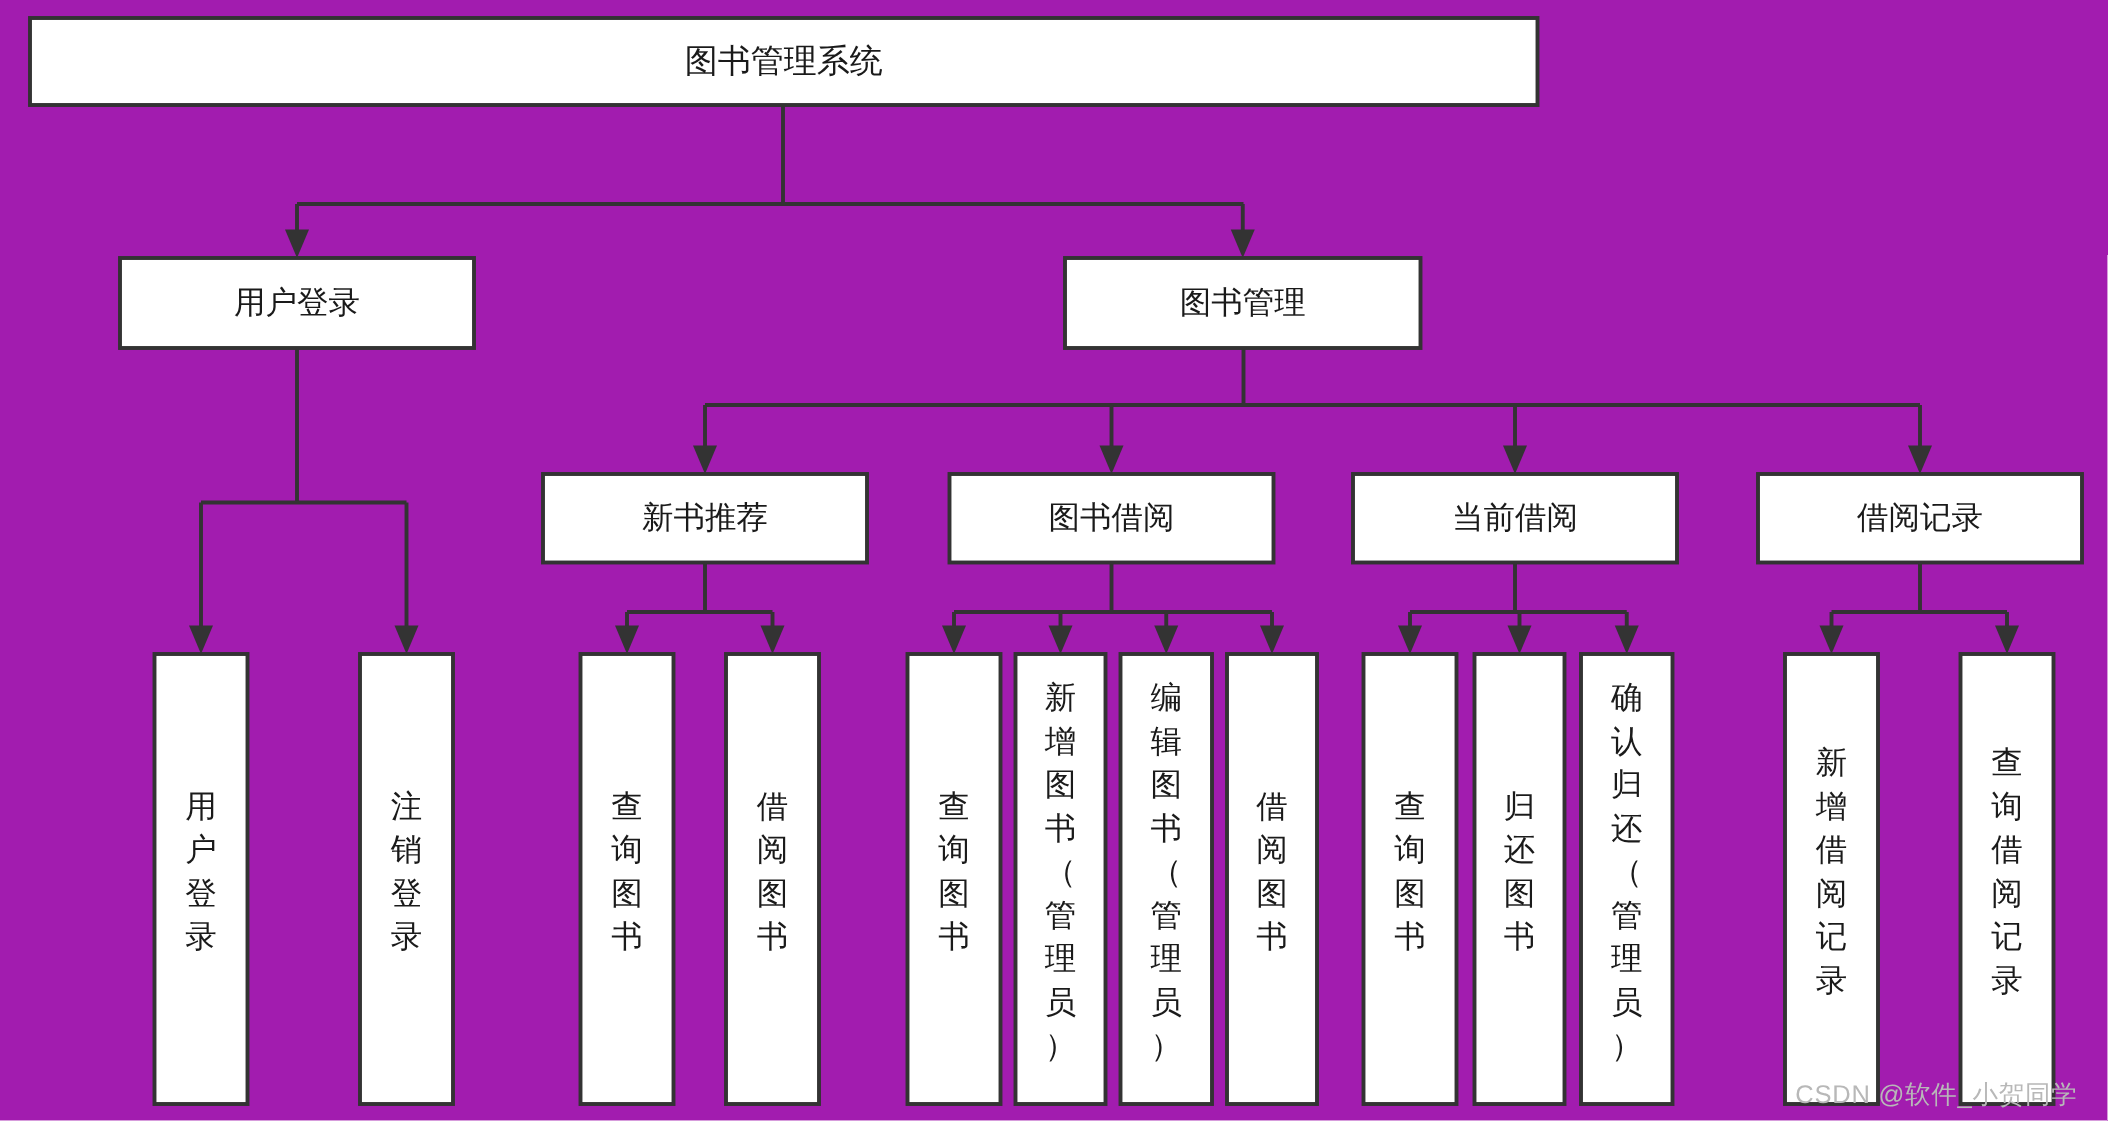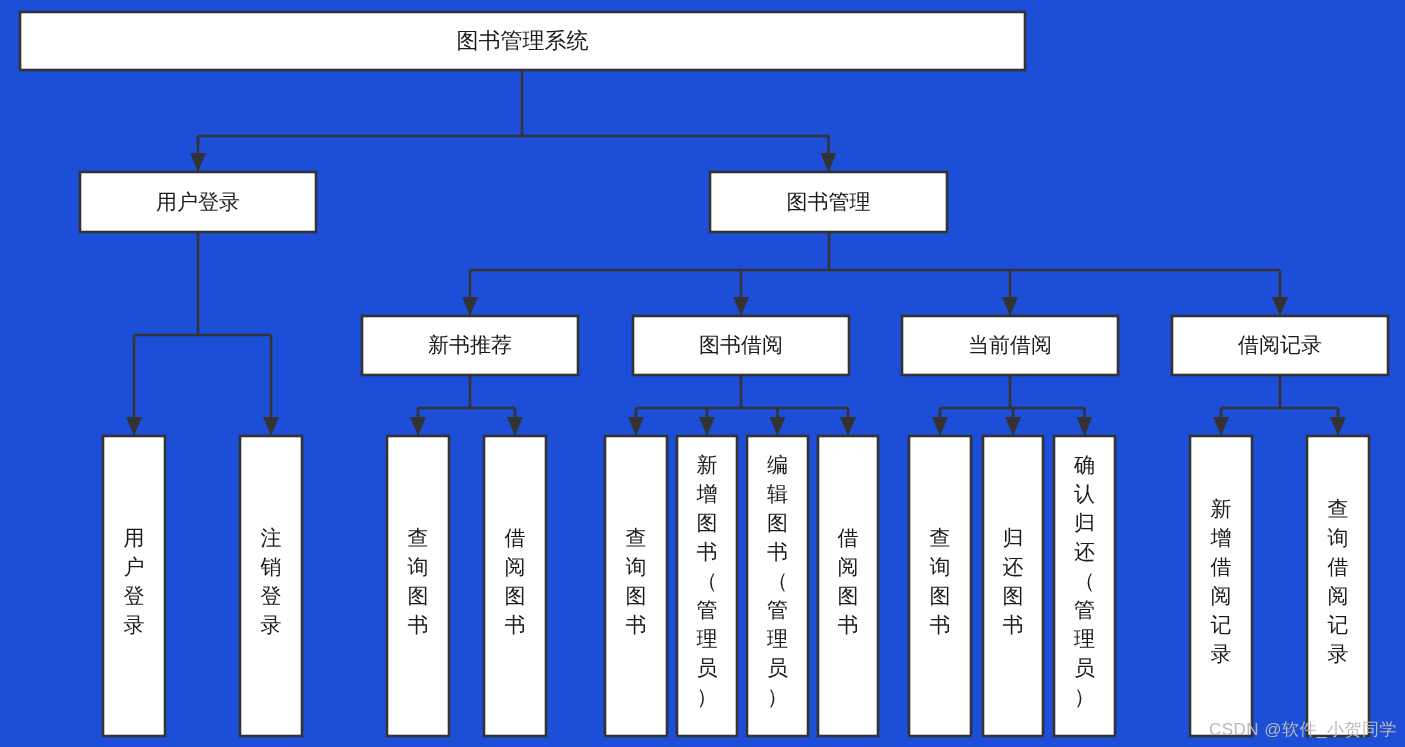--- a/index.html
+++ b/index.html
@@ -8,21 +8,21 @@
     padding: 0;
     background: #ffffff;
   }
   body {
     font-family: "Liberation Sans", "DejaVu Sans", sans-serif;
   }
   #diagram-root {
     position: relative;
     width: 1405px;
     height: 747px;
-    background: #1d4ed8;
+    background: #a21caf;
     overflow: hidden;
     text-decoration: underline;
   }
   svg.diagram-canvas {
     position: absolute;
     top: 0;
     left: 0;
     width: 1405px;
     height: 747px;
     display: block;
@@ -53,21 +53,21 @@
     fill: #1a1a1a;
     font-family: "Liberation Sans", "DejaVu Sans", sans-serif;
     font-size: 21px;
     text-anchor: middle;
   }
   .title-label {
     font-size: 22px;
   }
   .watermark {
     position: absolute;
-    right: 8px;
+    right: 20px;
     bottom: 6px;
     font-family: "Liberation Sans", "DejaVu Sans", sans-serif;
     font-size: 17px;
     color: #b8b8b8;
     letter-spacing: 0.5px;
     white-space: nowrap;
     user-select: none;
   }
 </style>
 </head>

